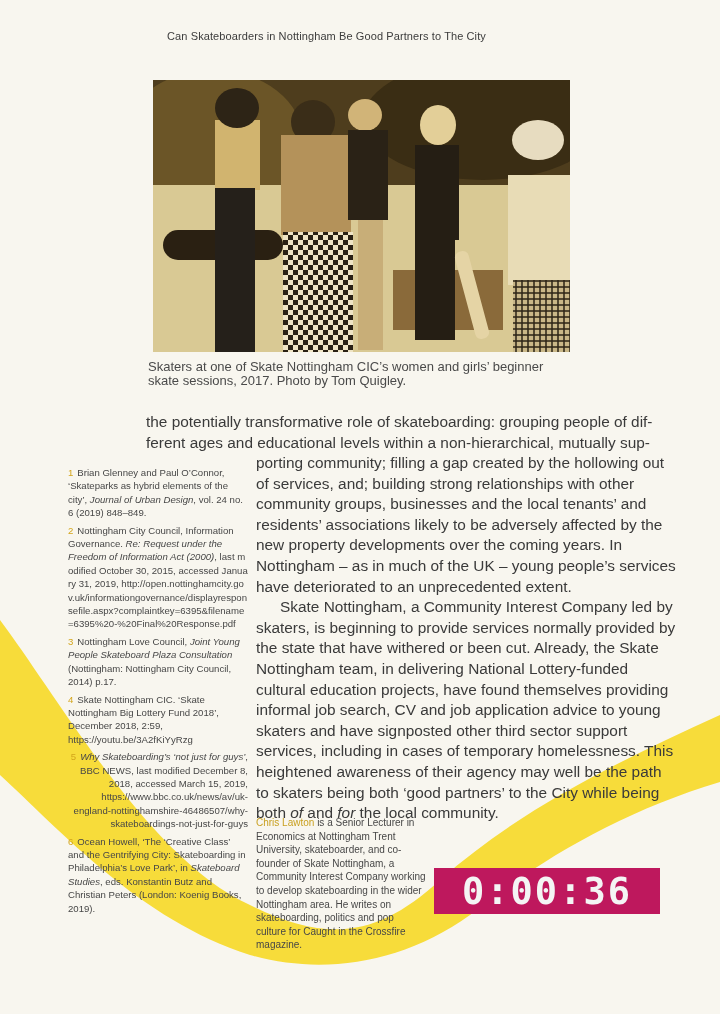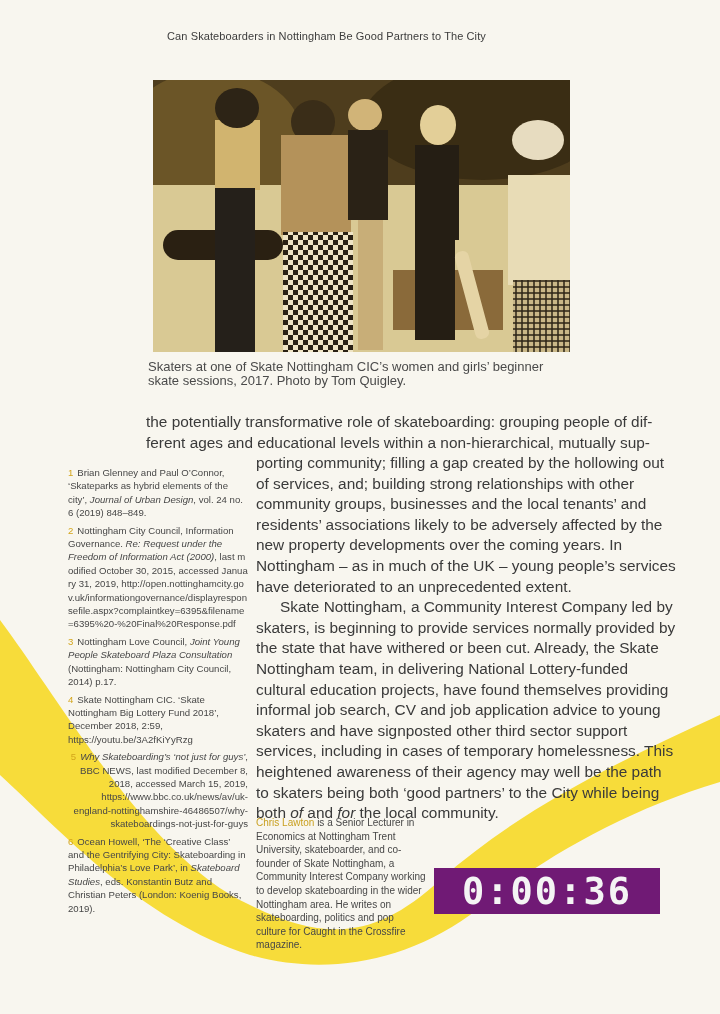--- a/index.html
+++ b/index.html
@@ -38,21 +38,21 @@
   }
   .note { margin:4px; }
   .note-num { color:#d3a51b; margin-right:4px; }
   .bio {
     left:256px; top:816px; width:170px;
     font-size:10px; line-height:13.6px; color:#474747;
   }
   .bio-name { color:#c9a020; }
   .timer {
     left:434px; top:868px; width:226px; height:46px;
-    background:#701a75;
+    background:#be185d;
     display:flex; align-items:center; justify-content:center;
     font-family:"DejaVu Sans Mono", monospace; font-weight:bold;
     font-size:37px; color:#f4f4f4; letter-spacing:2px;
   }
   em { font-style:italic; }
 </style>
 </head>
 <body>
 
 <svg class="swoosh" viewBox="0 0 720 1014">

